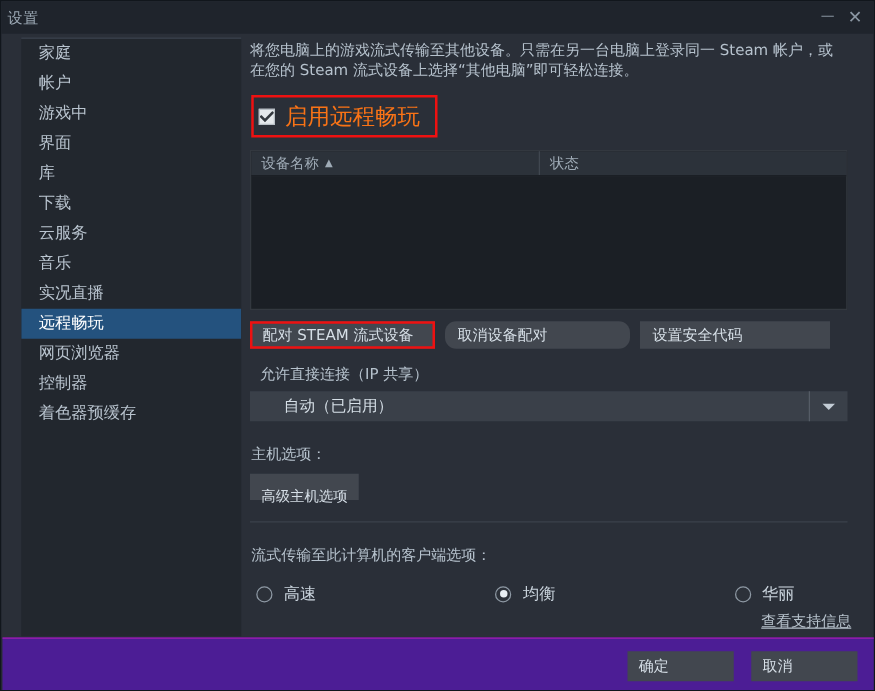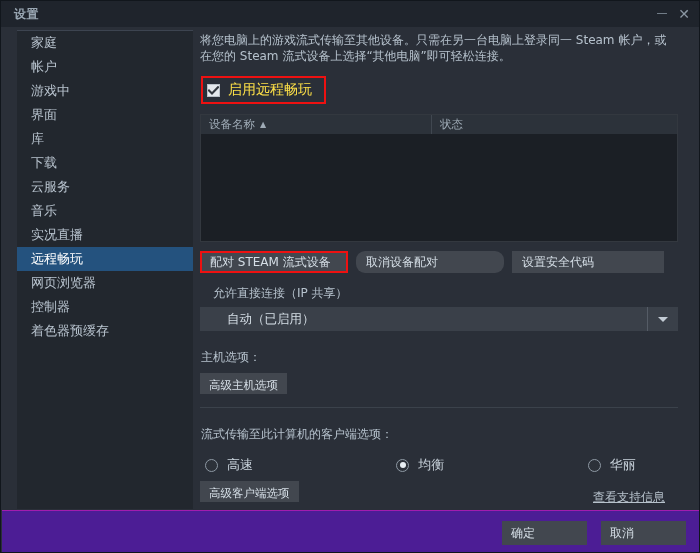--- a/index.html
+++ b/index.html
@@ -30,25 +30,24 @@
   .titlebar {
     position: absolute;
     left: 0; top: 0;
     width: 700px;
     height: 26px;
     background: #1f242c;
     display: flex;
     align-items: center;
   }
   .titlebar-title {
-    margin-left: 13px;
+    margin-left: 5px;
     font-size: 12px;
     color: #9aa7b3;
     letter-spacing: 0.5px;
-    font-weight: bold;
   }
   .titlebar-spacer { flex: 1; }
   .win-btn {
     width: 22px;
     height: 26px;
     display: flex;
     align-items: center;
     justify-content: center;
     color: #8b97a3;
     font-size: 13px;
@@ -122,22 +121,22 @@
     border: 1px solid #b9c0c7;
     display: inline-flex;
     align-items: center;
     justify-content: center;
     box-sizing: border-box;
     margin-right: 8px;
     flex: none;
   }
   .checkbox svg { display: block; }
   .chk-label {
-    font-size: 14px;
-    color: #fde047;
+    font-size: 18px;
+    color: #f97316;
     white-space: nowrap;
   }
 
   
   .table {
     margin: 10px 0 0 3px;
     width: 478px;
     height: 128px;
     background: #1b1f25;
     border: 1px solid #33383f;
@@ -193,21 +192,21 @@
   .btn.w2 { width: 148px; margin-left: 8px; border-radius: 9px; }
   .btn.w3 { width: 152px; margin-left: 8px; }
   .btn-hi-wrap {
     position: relative;
     display: inline-block;
   }
 
   .field-label {
     font-size: 12px;
     color: #b6c2cd;
-    margin: 12px 0 0 16px;
+    margin: 12px 0 0 11px;
   }
   .select {
     position: relative;
     margin: 5px 0 0 3px;
     width: 478px;
     height: 24px;
     background: #3a4049;
     display: flex;
     align-items: center;
     box-sizing: border-box;
@@ -240,21 +239,21 @@
     font-size: 12px;
     color: #b6c2cd;
     margin: 18px 0 0 4px;
   }
   .btn-small {
     height: 21px;
     line-height: 21px;
     background: #42474f;
     color: #d6dfe7;
     font-size: 11.5px;
-    padding: 2px 9px;
+    padding: 8px 9px;
     border: none;
     display: inline-block;
     margin: 7px 0 0 3px;
     white-space: nowrap;
     cursor: default;
     font-family: inherit;
   }
   .divider {
     height: 1px;
     background: #3b424b;
@@ -289,21 +288,21 @@
   .radio .dot {
     width: 6px;
     height: 6px;
     border-radius: 50%;
     background: #e8eef3;
   }
   .radio-label { font-size: 13px; color: #cbd5de; white-space: nowrap; }
 
   .support-link {
     position: absolute;
-    right: 20px;
+    right: 4px;
     top: 466px;
     font-size: 12px;
     color: #b7c2cc;
     text-decoration: underline;
     cursor: default;
     white-space: nowrap;
   }
 
   
   .footer {
@@ -421,21 +420,20 @@
         <span class="radio">
             <span class="dot"></span>
           </span>
         <span class="radio-label">均衡</span>
       </div>
       <div class="radio-item">
         <span class="radio"></span>
         <span class="radio-label">华丽</span>
       </div>
     </div>
-    <button class="btn-small">高级客户端选项</button>
 
     <span class="support-link">查看支持信息</span>
   </div>
 
   <div class="footer">
     <button class="footer-btn ok">确定</button>
     <button class="footer-btn cancel">取消</button>
   </div>
 
 </div>

